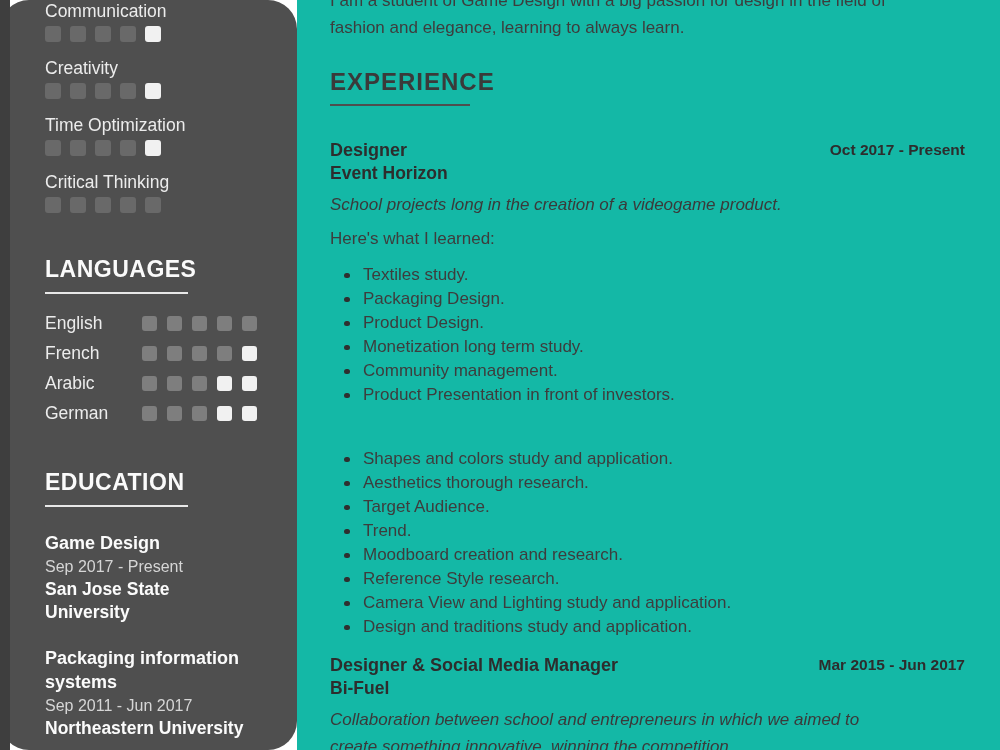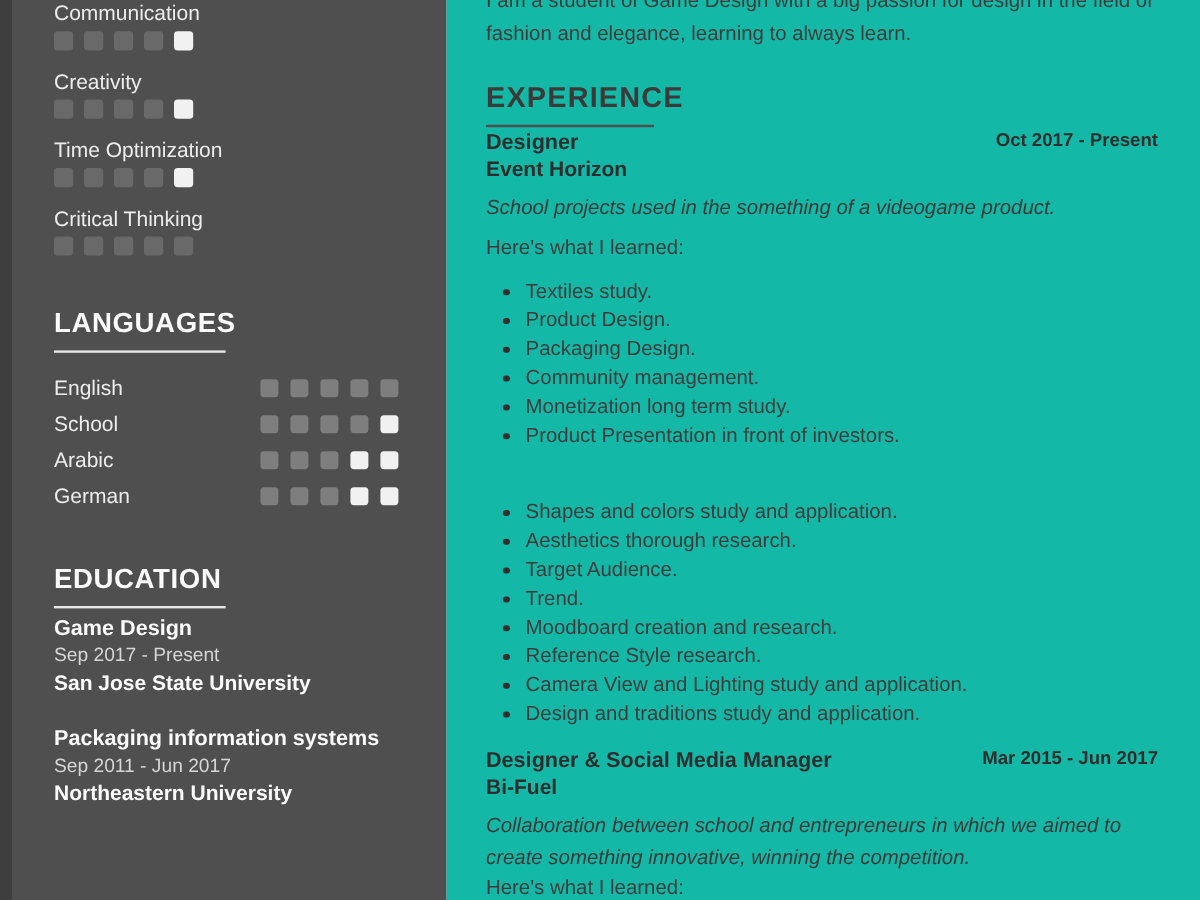--- a/index.html
+++ b/index.html
@@ -6,23 +6,23 @@
   body {
     width: 1000px; height: 750px; overflow: hidden;
     background: #ffffff;
     font-family: "Liberation Sans", "DejaVu Sans", sans-serif;
     -webkit-font-smoothing: antialiased;
   }
   .page { position: relative; width: 1000px; height: 750px; display: flex; }
 
   
   .sidebar {
-    position: relative; flex: none; width: 372px; height: 750px;
+    position: relative; flex: none; width: 297px; height: 750px;
     background: #4f4f4f; box-sizing: border-box;
-    padding: 0 40px 0 45px; color: #ececec;
+    padding: 0 40px 0 45px; color: #ececec; border-radius: 29px;
   }
   .side-edge { position: absolute; left: 0; top: 0; width: 10px; height: 750px; background: #3e3e3e; }
 
   .skill { margin-bottom: 15px; }
   .skill-label { display: block; font-size: 17.5px; line-height: 22px; color: #ececec; margin-bottom: 4px; }
   .squares { display: flex; gap: 9px; }
   .sq { display: block; width: 16px; height: 16px; border-radius: 3px; background: #696969; }
   .sq.hi { background: #f1f1f1; }
 
   .side-section-langs { margin-top: 42px; }
@@ -30,36 +30,36 @@
   .side-heading { font-size: 23px; font-weight: 700; letter-spacing: 0.5px; line-height: 28px; color: #fafafa; }
   .side-underline { width: 143px; height: 2px; background: #e8e8e8; margin-top: 9px; }
 
   .langs { margin-top: 14px; }
   .lang-row { display: flex; align-items: center; justify-content: space-between; height: 30px; }
   .lang-label { font-size: 17.5px; color: #ececec; }
   .lang-row .squares { gap: 10px; }
   .lang-row .sq { width: 15px; height: 15px; background: #7e7e7e; }
   .lang-row .sq.hi { background: #f1f1f1; }
 
-  .edu-item { margin-top: 4px; }
+  .edu-item { margin-top: 24px; }
   .edu-item + .edu-item { margin-top: 22px; }
   .degree { font-size: 18px; font-weight: 700; line-height: 24px; color: #fbfbfb; }
   .edu-date { font-size: 16px; line-height: 23px; color: #d6d6d6; }
   .school { font-size: 17.5px; font-weight: 700; line-height: 23px; color: #fbfbfb; }
 
   
   .main { flex: 1; box-sizing: border-box; padding: 0 35px 0 33px; background: #14b8a6; }
   .main-inner { margin-top: -13px; }
   .summary { margin: 0; }
   .summary .tline { display: block; font-size: 17px; line-height: 27px; color: #3d3d3d; }
 
   .exp-heading { margin-top: 26px; font-size: 24px; font-weight: 700; letter-spacing: 1px; line-height: 30px; color: #3a3a3a; }
   .exp-underline { width: 140px; height: 2px; background: #4e4e4e; margin-top: 7px; }
 
-  .job-head { display: flex; justify-content: space-between; align-items: flex-start; margin-top: 0; }
+  .job-head { display: flex; justify-content: space-between; align-items: flex-start; margin-top: 32px; }
   .job2 .job-head { margin-top: 14px; }
   .job-title { font-size: 18px; font-weight: 700; line-height: 24px; color: #2d2d2d; }
   .job-date { flex: none; font-size: 15.5px; font-weight: 700; line-height: 23px; color: #2d2d2d; }
   .company { font-size: 17.5px; font-weight: 700; line-height: 23px; color: #2d2d2d; }
   .job-summary { margin-top: 6px; }
   .job-summary .tline { display: block; font-style: italic; font-size: 17px; line-height: 27px; color: #3a3a3a; }
   .intro { margin-top: 9px; font-size: 17px; line-height: 24px; color: #3d3d3d; }
   .intro.clipped { margin-top: 0; }
 
   ul.bullets { list-style: none; margin: 12px 0 0 0; padding: 0; }
@@ -135,21 +135,21 @@
             <div class="squares">
               <span class="sq on"></span>
               <span class="sq on"></span>
               <span class="sq on"></span>
               <span class="sq on"></span>
               <span class="sq on"></span>
             </div>
           </div>
 
           <div class="lang-row">
-            <span class="lang-label">School</span>
+            <span class="lang-label">French</span>
             <div class="squares">
               <span class="sq on"></span>
               <span class="sq on"></span>
               <span class="sq on"></span>
               <span class="sq on"></span>
               <span class="sq hi"></span>
             </div>
           </div>
 
           <div class="lang-row">
@@ -209,30 +209,30 @@
       <div class="exp-underline"></div>
 
       <div class="job job1">
         <div class="job-head">
           <span class="job-title">Designer</span>
           <span class="job-date">Oct 2017 - Present</span>
         </div>
         <div class="company">Event Horizon</div>
         <div class="job-summary">
 
-        <span class="tline">School projects used in the something of a videogame product.</span>
+        <span class="tline">School projects long in the creation of a videogame product.</span>
           </div>
         <div class="intro">Here's what I learned:</div>
         <ul class="bullets">
 
         <li>Textiles study.</li>
+            <li>Packaging Design.</li>
             <li>Product Design.</li>
-            <li>Packaging Design.</li>
+            <li>Monetization long term study.</li>
             <li>Community management.</li>
-            <li>Monetization long term study.</li>
             <li>Product Presentation in front of investors.</li>
           </ul>
         <ul class="bullets second">
 
         <li>Shapes and colors study and application.</li>
             <li>Aesthetics thorough research.</li>
             <li>Target Audience.</li>
             <li>Trend.</li>
             <li>Moodboard creation and research.</li>
             <li>Reference Style research.</li>

